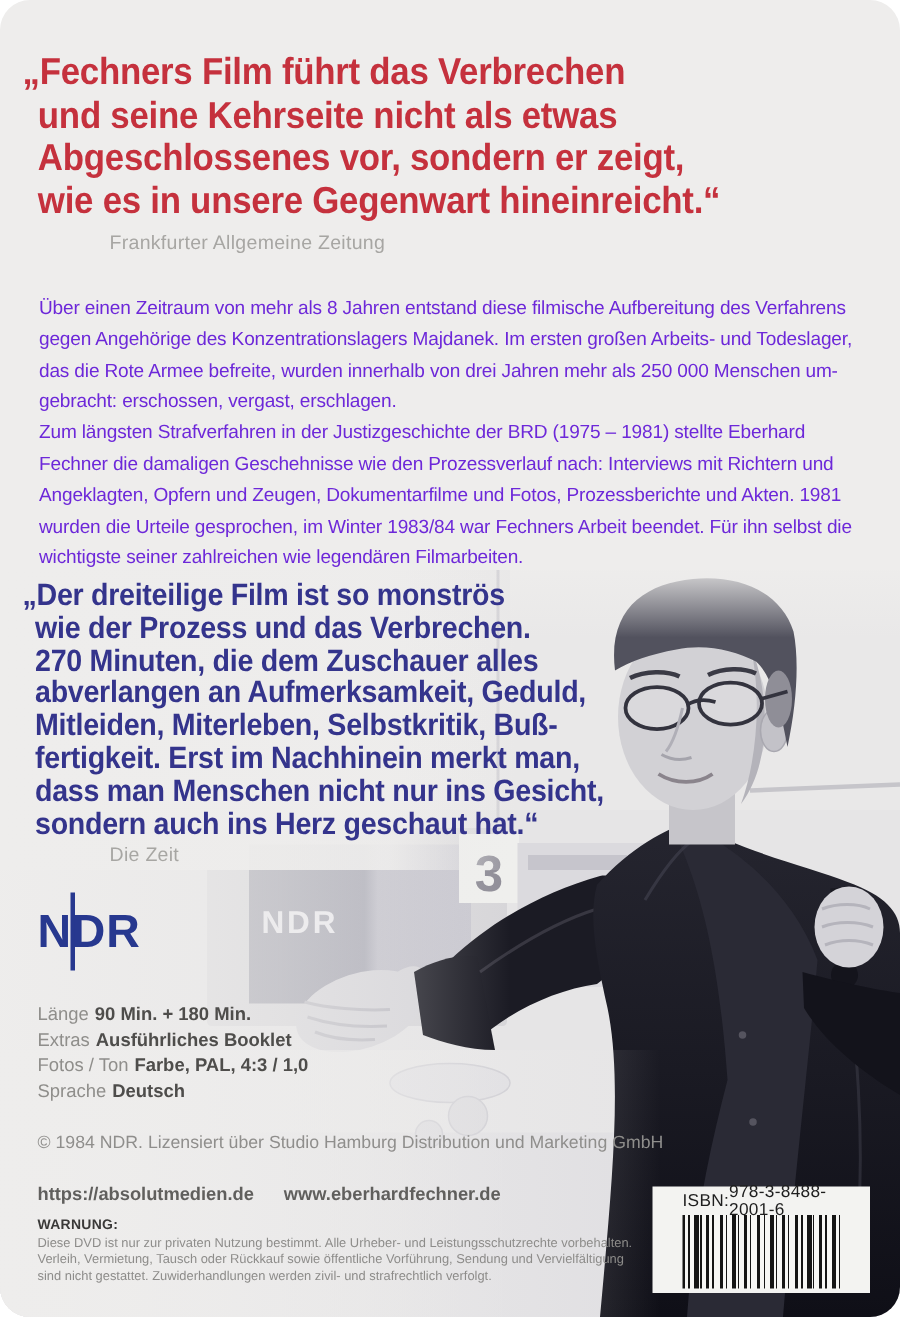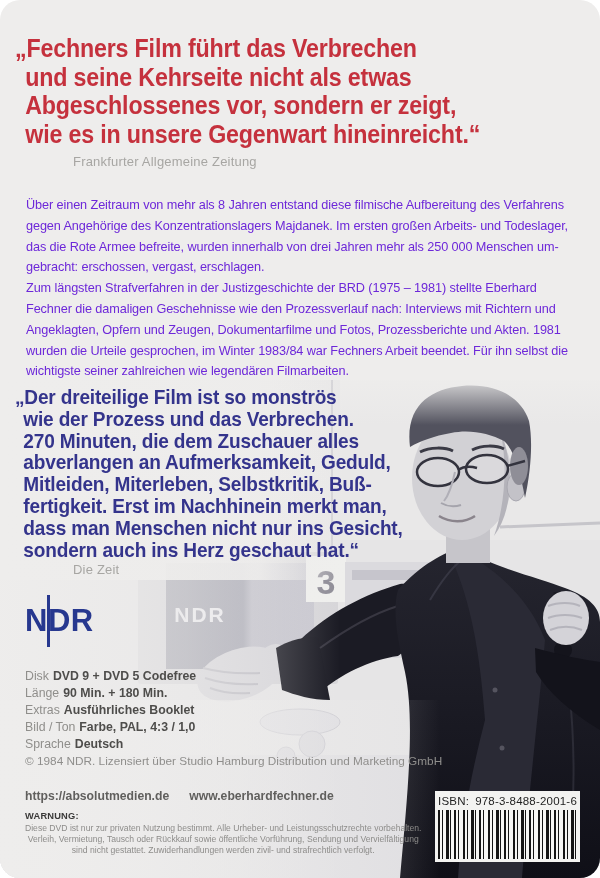--- a/index.html
+++ b/index.html
@@ -35,25 +35,25 @@
     font-size:31px;letter-spacing:.5px;line-height:34px;}
   .ndr-line{left:47px;top:595px;width:2.5px;height:52px;background:#27388f;}
 
   .specs{left:25px;top:668px;font-size:12.3px;line-height:17.1px;color:#8f8e8b;}
   .specs b{color:#4e4d4b;font-weight:bold;margin-left:4px;}
 
   .legal{left:25px;top:753px;font-size:11.8px;line-height:16.5px;color:#8f8e8c;}
   .urls{left:25px;top:789px;font-size:12.2px;font-weight:bold;color:#605f5d;display:flex;gap:20px;}
 
   .warn-head{left:25px;top:811px;font-size:9.3px;font-weight:bold;color:#3a3938;letter-spacing:.2px;text-align:center;}
-  .warn-body{left:25px;top:823px;font-size:8.6px;line-height:11.2px;color:#8d8c8a;text-align:center;}
+  .warn-body{left:25px;top:823px;font-size:8.6px;line-height:11.2px;color:#8d8c8a;}
 
   .isbn-label{
     left:435px;top:791px;width:145px;height:71px;background:#f3f3f1;
-    box-sizing:border-box;padding:2px 3px;
+    box-sizing:border-box;padding:2px 20px;
   }
   .isbn-row{display:flex;justify-content:space-between;align-items:center;
     height:15px;font-size:11.5px;color:#1e1e1e;letter-spacing:.2px;}
   .barcode{
     height:49px;margin-top:2px;
     background:repeating-linear-gradient(90deg,
       #141414 0 2px,#f6f6f4 2px 4px,#141414 4px 5px,#f6f6f4 5px 8px,
       #141414 8px 11px,#f6f6f4 11px 12px,#141414 12px 13px,#f6f6f4 13px 16px,
       #141414 16px 18px,#f6f6f4 18px 20px,#141414 20px 21px,#f6f6f4 21px 25px);
   }
@@ -203,24 +203,23 @@
 Mitleiden, Miterleben, Selbstkritik, Buß-
 fertigkeit. Erst im Nachhinein merkt man,
 dass man Menschen nicht nur ins Gesicht,
 sondern auch ins Herz geschaut hat.“</div>
   <div class="abs quote-source src-zeit">Die Zeit</div>
 
   <div class="abs ndr-line"></div>
   <div class="abs ndr-logo">NDR</div>
 
   <div class="abs specs">
-    <div><span>Disk</span><b>DVD 9 + DVD 5 Codefree</b></div>
     <div><span>Länge</span><b>90 Min. + 180 Min.</b></div>
     <div><span>Extras</span><b>Ausführliches Booklet</b></div>
-    <div><span>Bild / Ton</span><b>Farbe, PAL, 4:3 / 1,0</b></div>
+    <div><span>Fotos / Ton</span><b>Farbe, PAL, 4:3 / 1,0</b></div>
     <div><span>Sprache</span><b>Deutsch</b></div>
   </div>
 
   <div class="abs legal">
     <div>© 1984 NDR. Lizensiert über Studio Hamburg Distribution und Marketing GmbH</div>
   </div>
 
   <div class="abs urls">
     <span>https://absolutmedien.de</span>
     <span>www.eberhardfechner.de</span>

